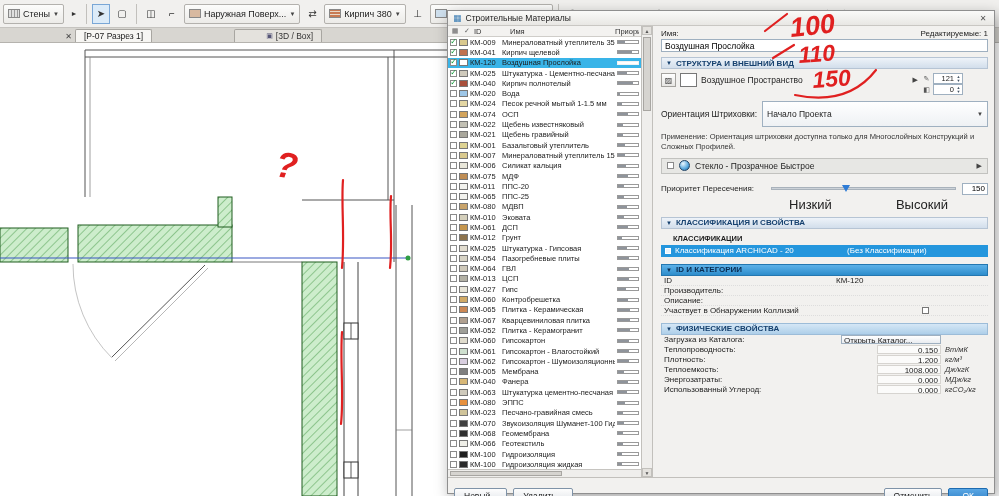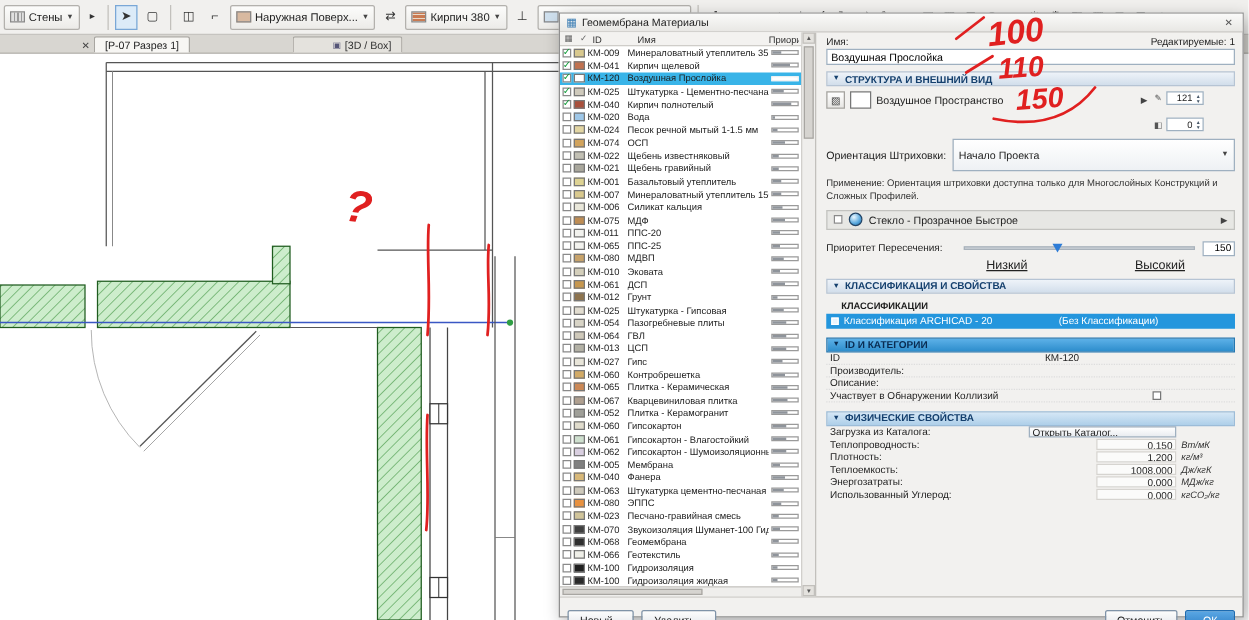--- a/index.html
+++ b/index.html
@@ -91,21 +91,21 @@
     font-family:"Liberation Sans","DejaVu Sans",sans-serif; }
   .sec-hdr { height:12px; margin-top:5px; display:flex; align-items:center; gap:4px; padding:0 4px;
     background:linear-gradient(#eef3f9,#d2deeb); border:1px solid #b6c4d4; color:#15406e; font-weight:bold; font-size:8px; }
   .sec-hdr .tri { font-size:6px; }
   .fill-row { display:flex; gap:4px; margin-top:4px; align-items:flex-start; }
   .mini-btn { width:15px; height:14px; border:1px solid #a4a29e; background:linear-gradient(#fff,#e7e6e3);
     display:flex; align-items:center; justify-content:center; font-size:8px; color:#444; flex:none; }
   .fill-preview { width:17px; height:14px; border:1px solid #777; background:#fff; flex:none; }
   .fill-name { flex:1; font-size:8.5px; padding-top:2px; overflow:hidden; white-space:nowrap; }
   .row-arrow { font-size:7px; color:#444; padding-top:3px; }
-  .pen-stack { width:66px; flex:none; display:flex; flex-direction:column; gap:10px; }
+  .pen-stack { width:66px; flex:none; display:flex; flex-direction:column; gap:0; }
   .pen-line { display:flex; align-items:center; gap:2px; }
   .pen-ico { font-size:7px; color:#555; width:9px; text-align:center; }
   .spin { width:30px; height:11px; border:1px solid #9fb0c0; background:#fff; font-size:7.5px; display:flex; align-items:center; }
   .spin b { flex:1; font-weight:normal; text-align:right; padding-right:1px; }
   .spin .arr { width:7px; font-size:4px; line-height:4px; color:#456; text-align:center; }
   .hatch-row { display:flex; align-items:center; gap:5px; margin-top:6px; font-size:8.5px; }
   .hatch-row .lbl { width:96px; flex:none; }
   .select { flex:1; height:13px; border:1px solid #9fb0c0; background:linear-gradient(#fff,#eef1f4);
     display:flex; align-items:center; padding:12px 4px; font-size:8.5px; }
   .select .dd-arrow { margin-left:auto; }
@@ -115,41 +115,41 @@
   .sphere { width:11px; height:11px; border-radius:50%; flex:none;
     background:radial-gradient(circle at 35% 30%,#eaf7ff,#57a7dd 60%,#1d5f96); border:1px solid #246; }
   .mat-row .row-arrow { margin-left:auto; padding-top:0; }
   .prio-row { display:flex; align-items:center; gap:6px; margin-top:9px; font-size:8px; }
   .prio-row .lbl { width:104px; flex:none; }
   .track { position:relative; flex:1; height:3px; background:#ccd2d8; border:1px solid #a9b2bb; }
   .pmark { position:absolute; left:38%; top:-3px; width:0; height:0;
     border-left:4px solid transparent; border-right:4px solid transparent; border-top:7px solid #2e7cd6; }
   .prio-val { width:26px; height:12px; border:1px solid #9fb0c0; font-size:8px; text-align:right; padding:0 2px;
     font-family:"Liberation Sans","DejaVu Sans",sans-serif; }
-  .prio-labels { display:flex; font-size:10px; color:#222; margin-top:2px;text-decoration:underline; }
+  .prio-labels { display:flex; font-size:13px; color:#222; margin-top:2px; }
   .prio-labels .low { margin-left:128px; }
   .prio-labels .high { margin-left:auto; margin-right:40px; }
   .class-sub { font-size:7.5px; font-weight:bold; margin-top:5px; padding-left:12px; }
   .class-row { margin-top:2px; height:12px; background:#2496dd; color:#fff; display:flex; align-items:center;
     gap:4px; padding:0 4px; font-size:8px; }
   .class-row .box { width:6px; height:6px; border:1px solid #fff; background:#e8f4fd; flex:none; }
   .class-name { width:168px; overflow:hidden; white-space:nowrap; }
   .blue-bar { margin-top:7px; height:12px; display:flex; align-items:center; gap:4px; padding:0 4px;
     background:linear-gradient(#5db1e8,#2d8dcc); border:1px solid #2477b0; color:#092c52; font-weight:bold; font-size:8px; }
   .blue-bar.light { background:linear-gradient(#d5e7f6,#aecfe9); border-color:#9cbcd8; color:#143f6d; }
   .blue-bar .tri { font-size:6px; }
   .id-row { display:flex; align-items:center; font-size:8px; height:10px; border-bottom:1px dotted #ddd; padding:0 3px; }
   .idr-label { width:172px; flex:none; overflow:hidden; white-space:nowrap; }
   .idr-value { flex:1; overflow:hidden; white-space:nowrap; }
   .idr-check { width:7px; height:7px; border:1px solid #777; background:#fff; margin-left:auto; margin-right:56px; }
   .prop-row { display:flex; align-items:center; font-size:8px; height:10px; padding:0 3px; }
   .prop-lbl { width:150px; flex:none; overflow:hidden; white-space:nowrap; }
   .prop-val { margin-left:auto; width:64px; height:9px; line-height:9px; text-align:right; background:#fbfbfa;
     border:1px solid #d6d4d0; padding:0 2px; overflow:hidden; white-space:nowrap; }
-  .prop-val.wide { width:118px; text-align:left; background:linear-gradient(#fff,#e9ecf0); border-color:#9fb0c0; }
+  .prop-val.wide { width:100px; text-align:left; background:linear-gradient(#fff,#e9ecf0); border-color:#9fb0c0; }
   .prop-unit { width:44px; flex:none; padding-left:4px; font-size:7.5px; color:#333; overflow:hidden; white-space:nowrap;font-style:italic; }
 </style>
 </head>
 <body>
 
 <div class="screen">
 
   <div class="toolbar">
     <div class="tool-dd">
       <span class="chip chip-wall"></span>
@@ -254,21 +254,21 @@
     <rect x="344" y="462" width="14" height="16" fill="#fff" stroke="#333" stroke-width="1"></rect>
     <line x1="351" y1="462" x2="351" y2="478" stroke="#333" stroke-width="0.8"></line>
     <line x1="396" y1="205" x2="396" y2="496" stroke="#555" stroke-width="1"></line>
     <line x1="412" y1="205" x2="412" y2="496" stroke="#555" stroke-width="1"></line>
     <line x1="396" y1="430" x2="412" y2="430" stroke="#777" stroke-width="0.7"></line>
   </svg>
 
   <div class="dlg">
     <div class="dlg-title">
       <span class="t-ico">▦</span>
-      <span>Геомембрана Материалы</span>
+      <span>Строительные Материалы</span>
       <span class="dlg-close">✕</span>
     </div>
 
     <div class="dlg-body">
 
       <div class="list-col">
         <div class="list-hdr">
           <span class="lh-ico">▦</span>
           <span class="lh-ico">✓</span>
           <span class="lh-id">ID</span>

